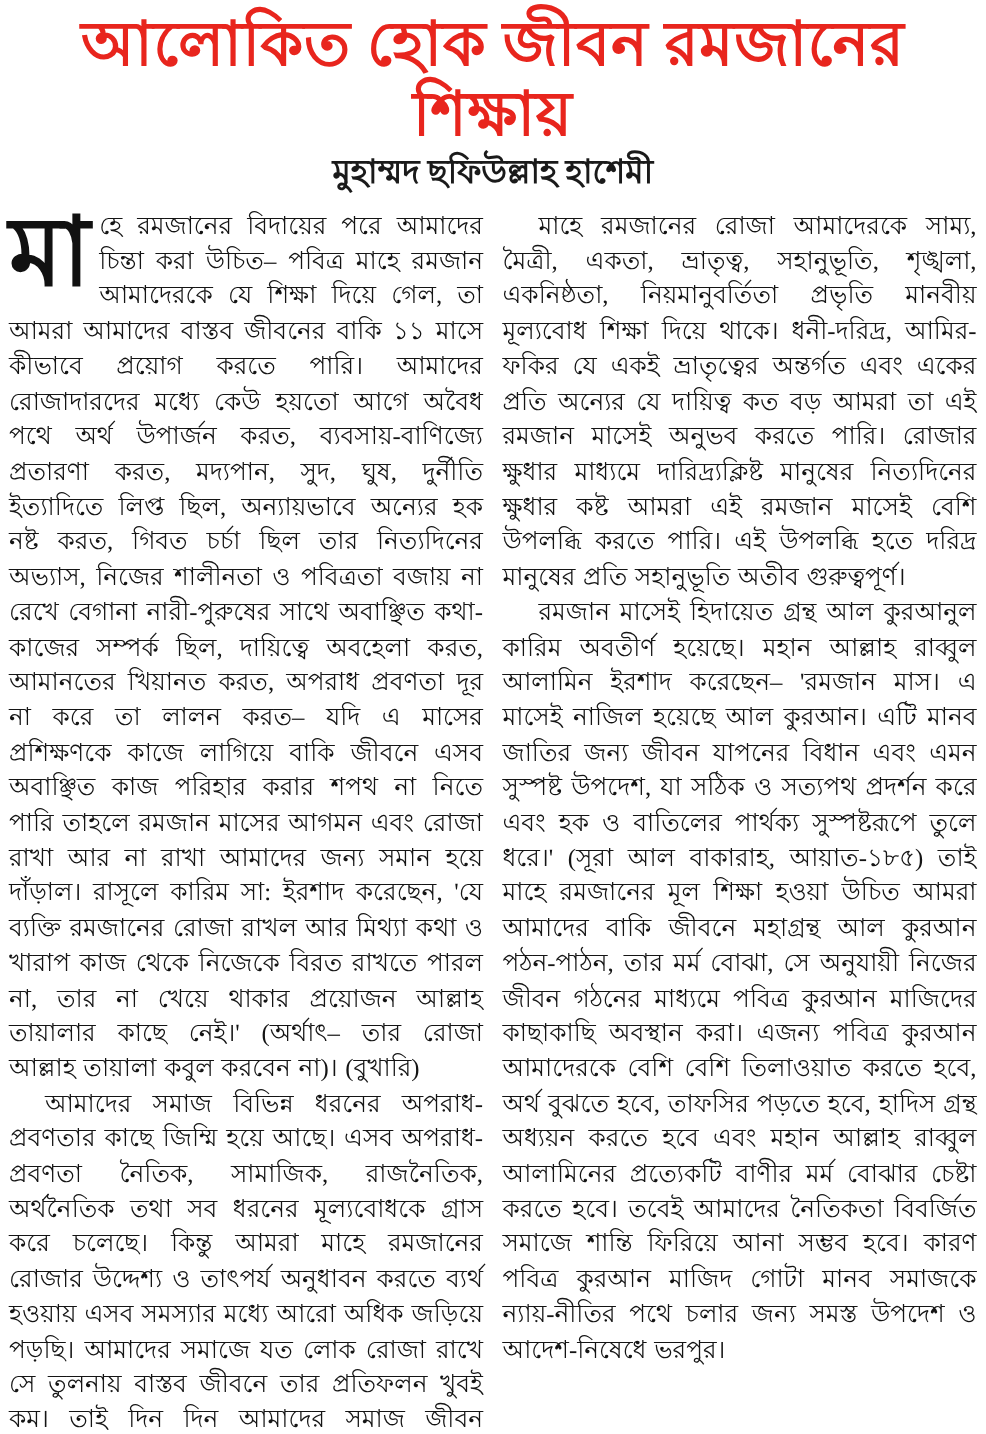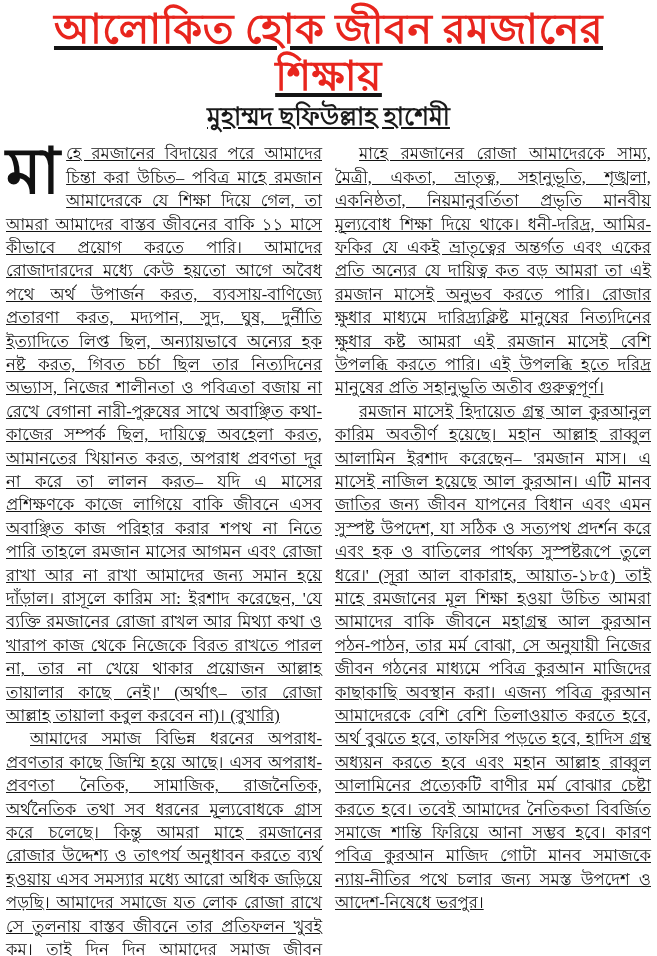--- a/index.html
+++ b/index.html
@@ -11,36 +11,35 @@
     position: relative;
     width: 657px;
     height: 956px;
     margin: 0 auto;
     background: #ffffff;
     box-sizing: border-box;
     padding: 6px 6px 4px 6px;
     overflow: hidden;
     font-family: "Liberation Serif", "DejaVu Serif", serif;
     color: #141414;
-    text-decoration: underline;
   }
   .article-title {
     margin: 0 0 2px 0;
     text-align: center;
     color: #e8251d;
     font-size: 41px;
     font-weight: bold;
     line-height: 1.15;
     letter-spacing: 0.5px;
   }
   .article-author {
     margin: 0 0 10px 0;
     text-align: center;
     color: #1a1a1a;
-    font-size: 25px;
+    font-size: 22px;
     font-weight: bold;
     line-height: 1.2;
   }
   .columns {
     display: flex;
     gap: 13px;
   }
   .col {
     flex: 1 1 0;
     min-width: 0;

